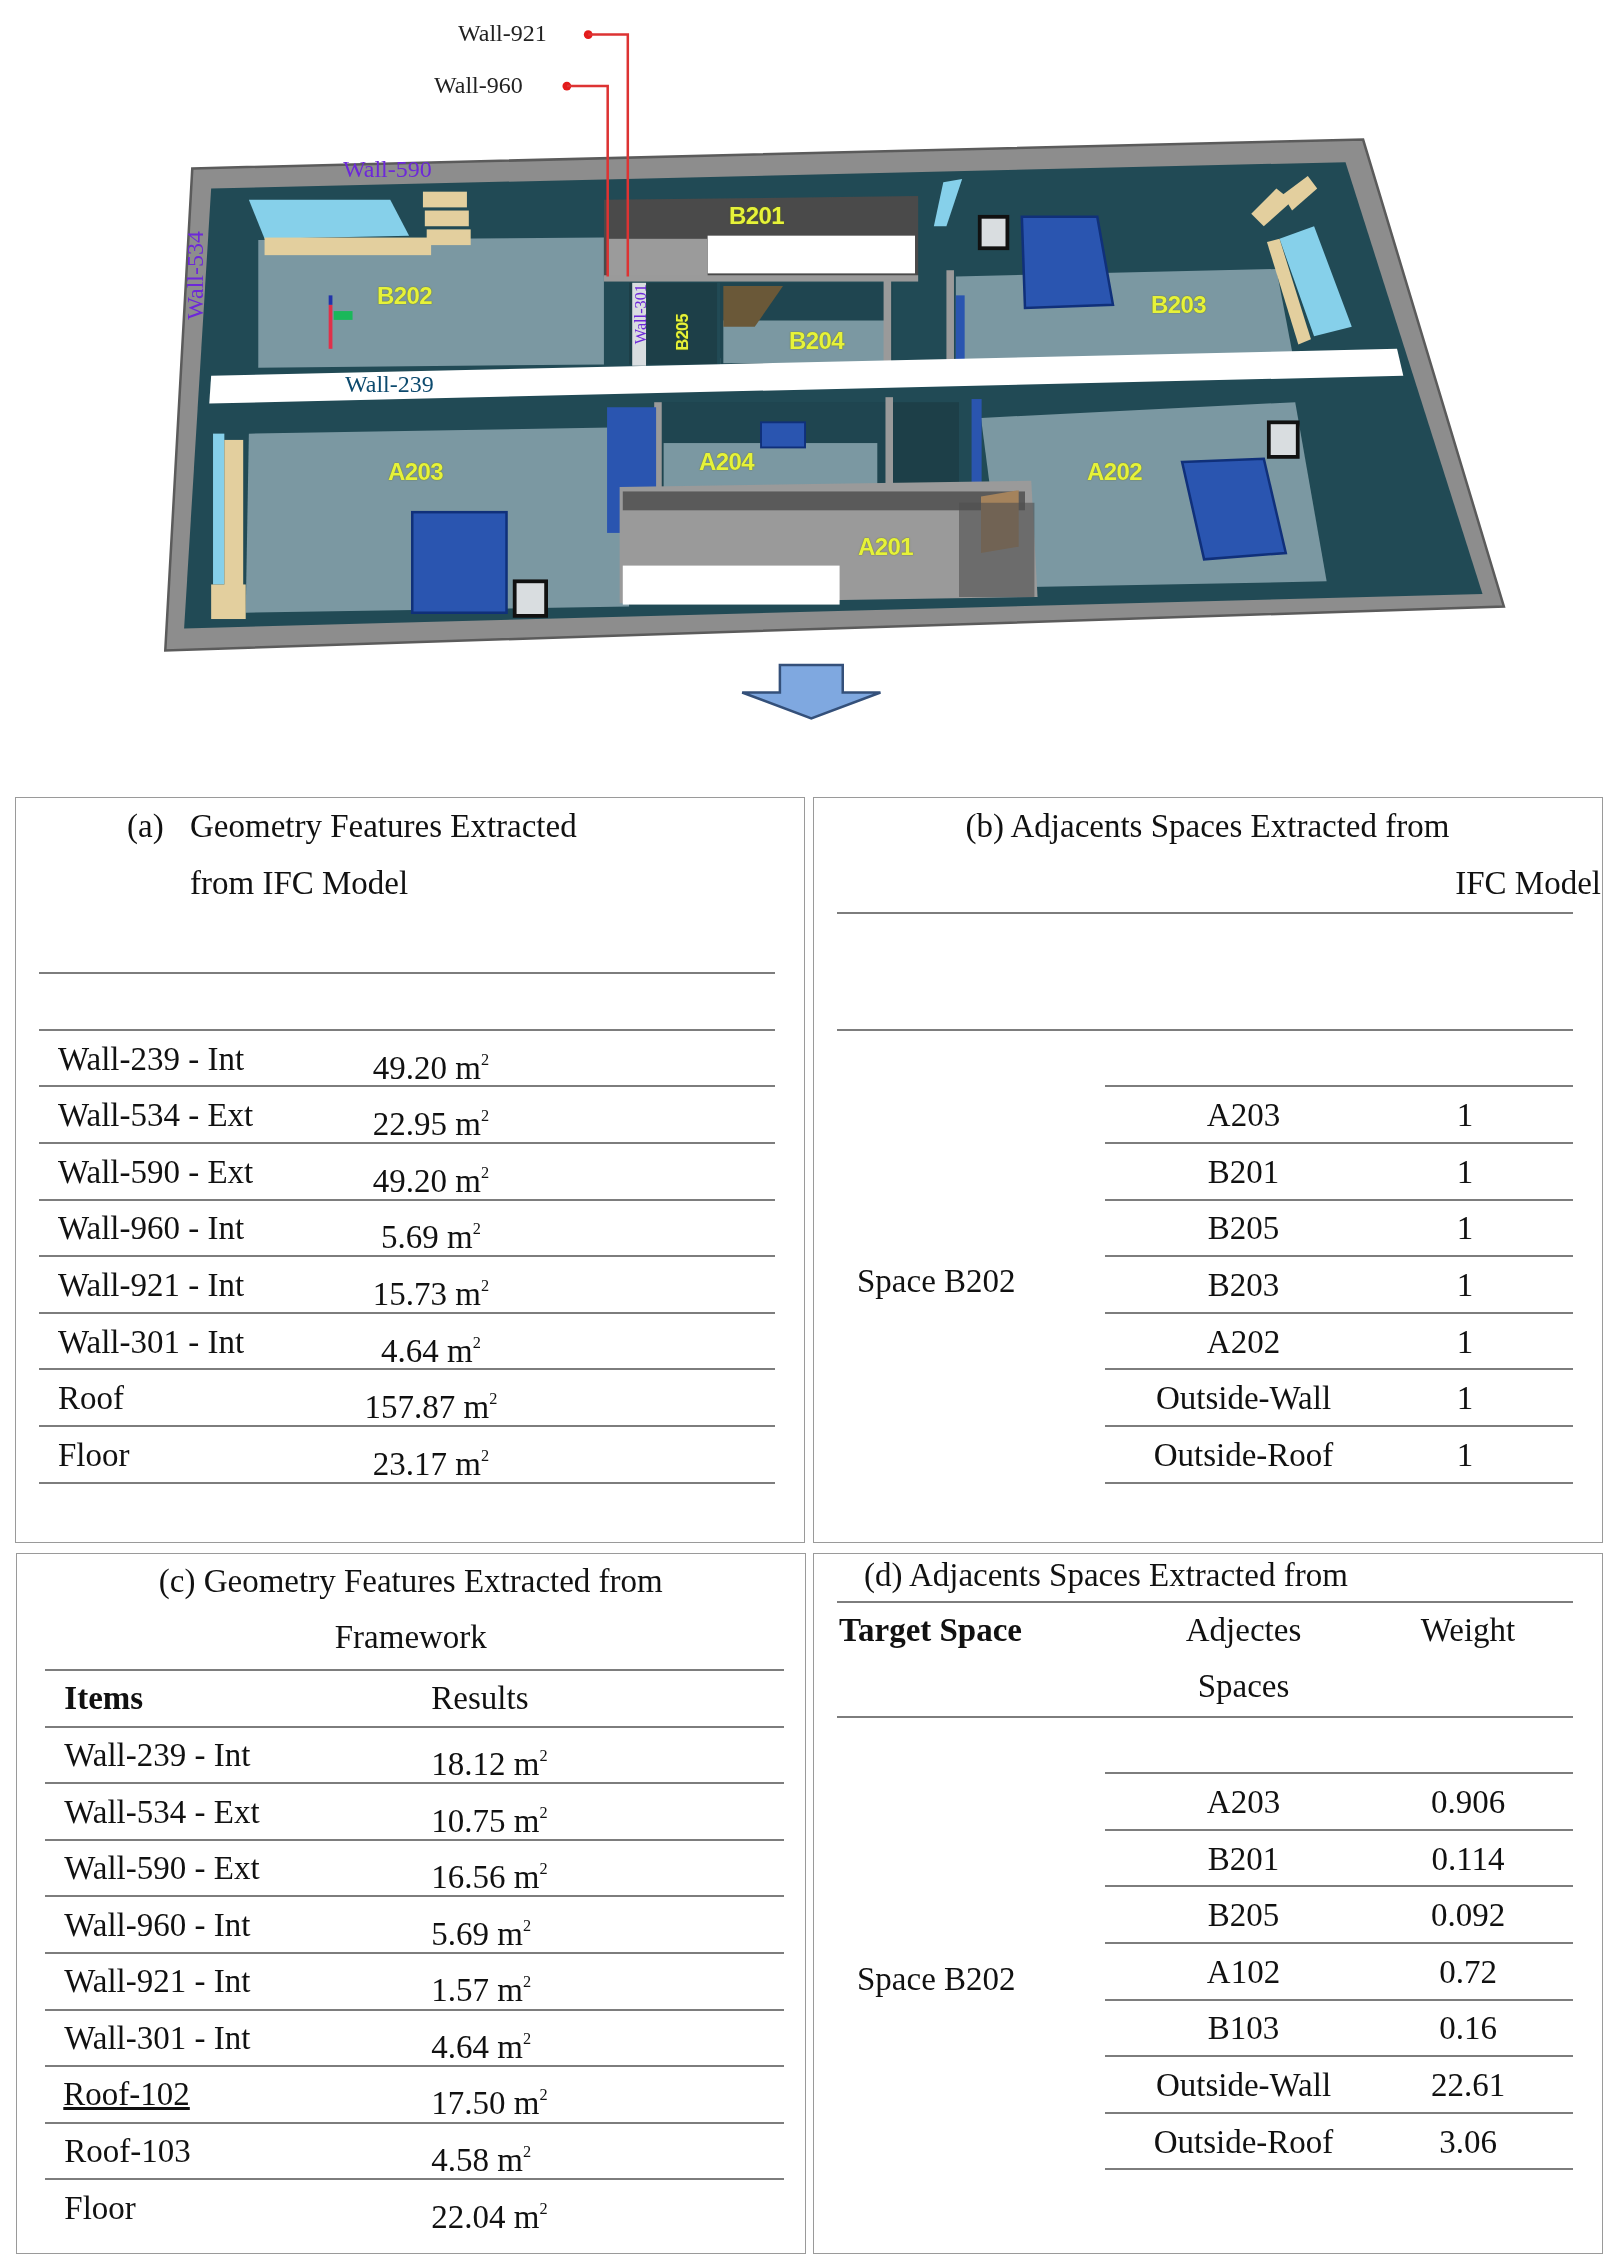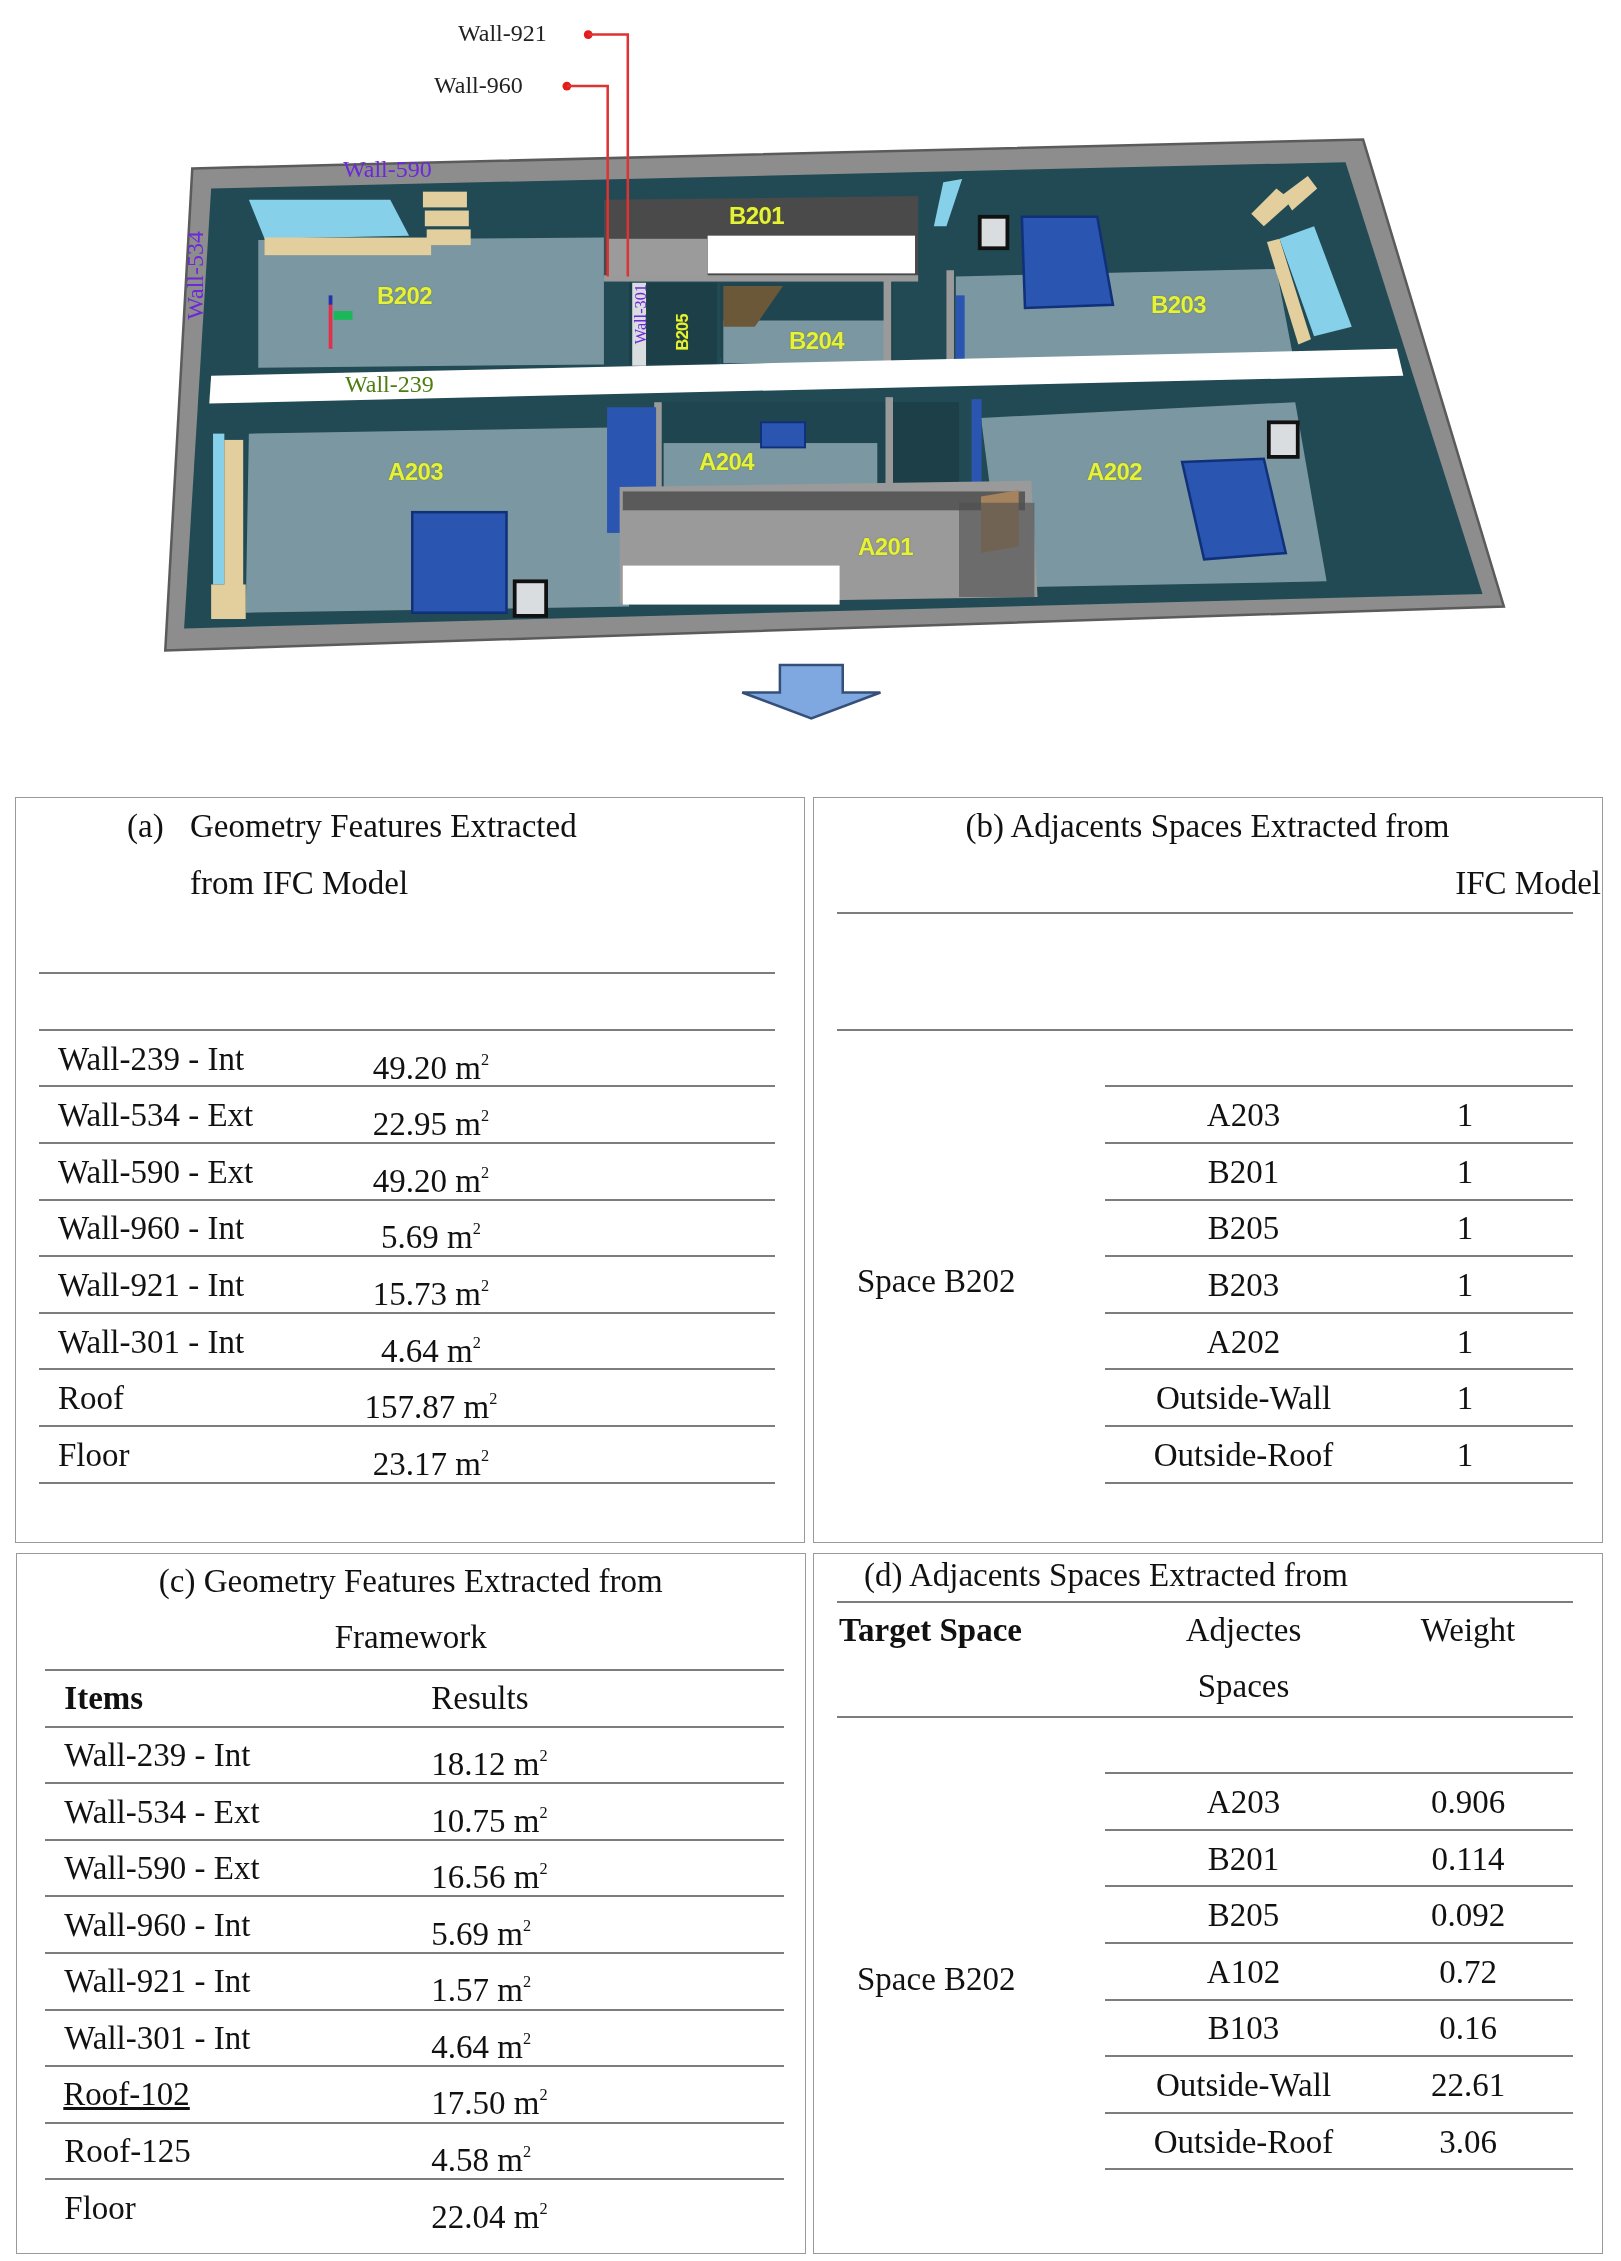--- a/index.html
+++ b/index.html
@@ -7,21 +7,21 @@
          font-family: "Liberation Serif", "DejaVu Serif", serif; color: #111; }
 
   
   #model { position: absolute; left: 0; top: 0; width: 1622px; height: 729px; }
   #model svg { position: absolute; left: 0; top: 0; }
   .callout-label { position: absolute; font-size: 24px; color: #222; white-space: nowrap;
                    font-family: "Liberation Serif", serif; }
   .wall-tag { position: absolute; font-size: 24px; white-space: nowrap;
               font-family: "Liberation Serif", serif; }
   .wall-tag.light { color: #6d28d9; }
-  .wall-tag.dark { color: #4d7c0f; }
+  .wall-tag.dark { color: #0c4a6e; }
   .room-tag { position: absolute; font-size: 24px; color: #e6f23a; font-weight: bold;
               font-family: "Liberation Sans", sans-serif; letter-spacing: -0.6px; white-space: nowrap;
               text-shadow: 0 0 1.3px #5a6a00; }
   .vert { writing-mode: vertical-rl; }
 
   
   .panel { position: absolute; border: 1.9px solid #9a9a9a; background: #fff; box-sizing: border-box; }
   .ptitle { position: absolute; font-size: 33px; line-height: 57px; color: #111; white-space: nowrap; }
   .hline { position: absolute; height: 1.9px; background: #7d7d7d; }
   .cell { position: absolute; font-size: 33px; line-height: 57px; white-space: nowrap; color: #111; }
@@ -274,21 +274,21 @@
       <div class="cell" style="left:47px; top:456px;">Wall-301 - Int</div>
       <div class="cell" style="left:414px; top:456px;"><span>4.64 m</span><sup class="sq">2</sup></div>
       <div class="hline" style="left:28px; width:739px; top:511px;"></div>
     </div>
     <div>
       <div class="cell" style="left:46px; top:512px;text-decoration:underline;">Roof-102</div>
       <div class="cell" style="left:414px; top:512px;"><span>17.50 m</span><sup class="sq">2</sup></div>
       <div class="hline" style="left:28px; width:739px; top:568px;"></div>
     </div>
     <div>
-      <div class="cell" style="left:47px; top:569px;">Roof-125</div>
+      <div class="cell" style="left:47px; top:569px;">Roof-103</div>
       <div class="cell" style="left:414px; top:569px;"><span>4.58 m</span><sup class="sq">2</sup></div>
       <div class="hline" style="left:28px; width:739px; top:624px;"></div>
     </div>
     <div>
       <div class="cell" style="left:47px; top:626px;">Floor</div>
       <div class="cell" style="left:414px; top:626px;"><span>22.04 m</span><sup class="sq">2</sup></div>
     </div>
   </div>
 </div>
 

